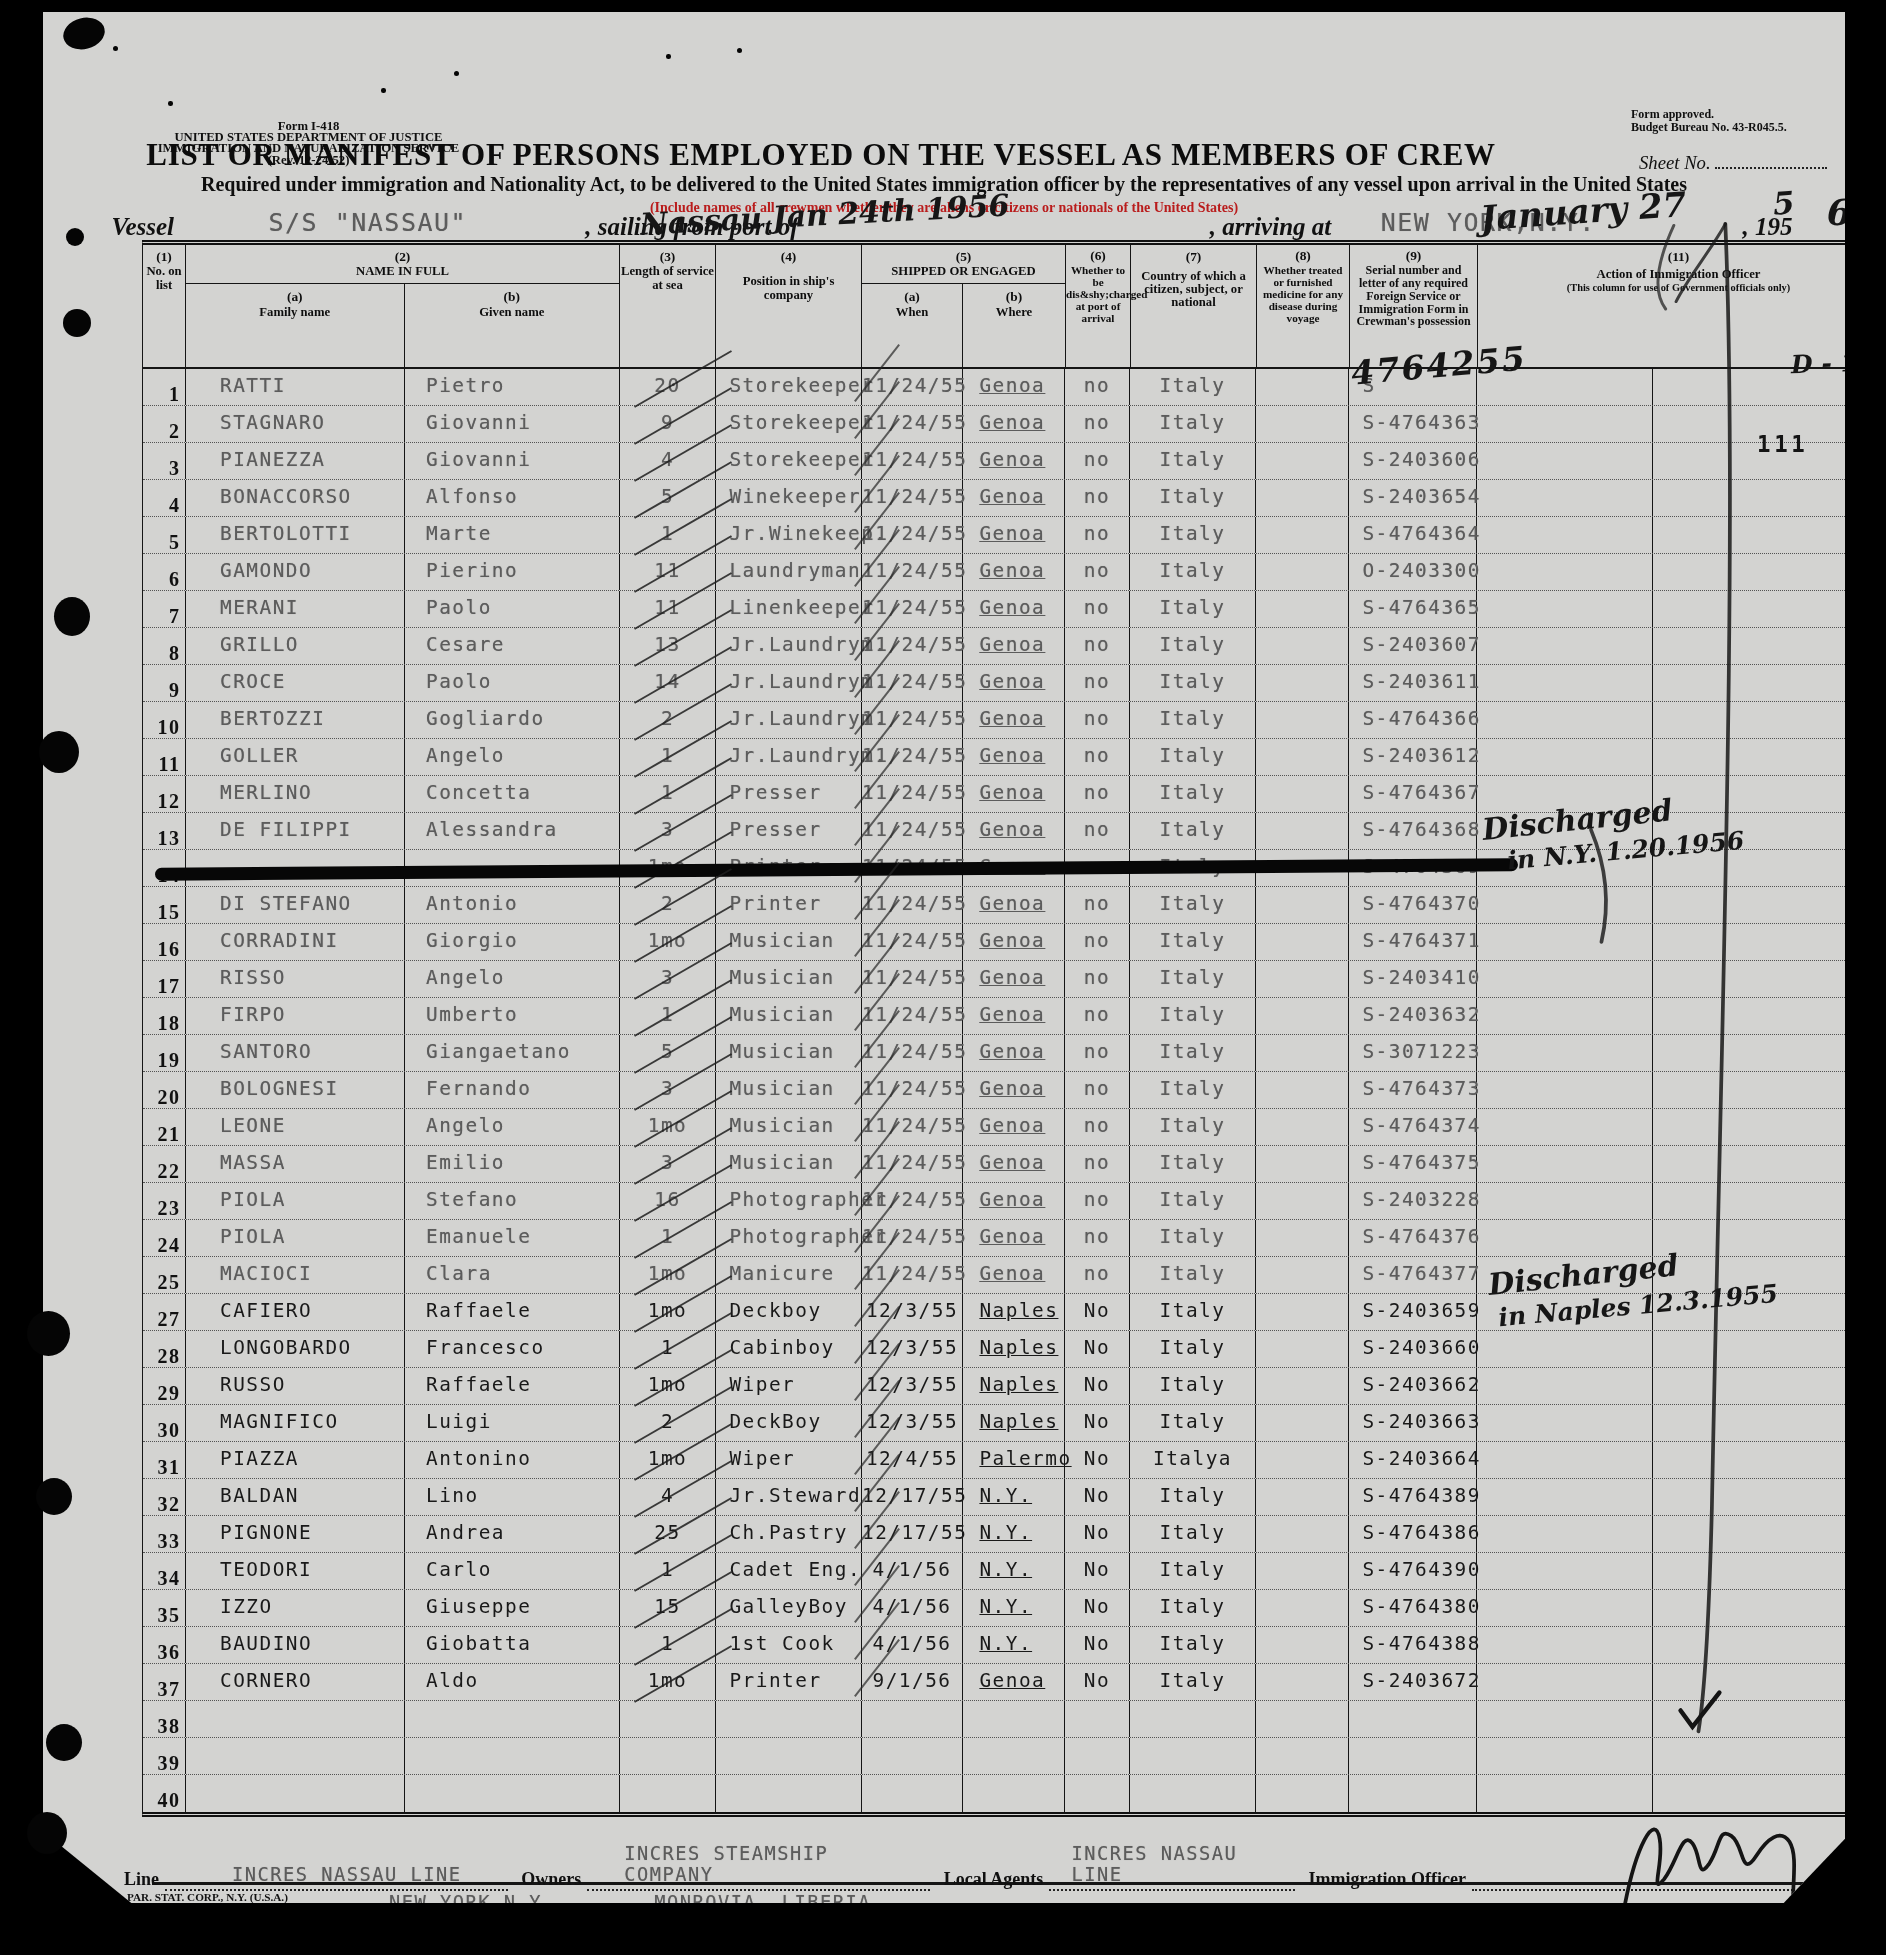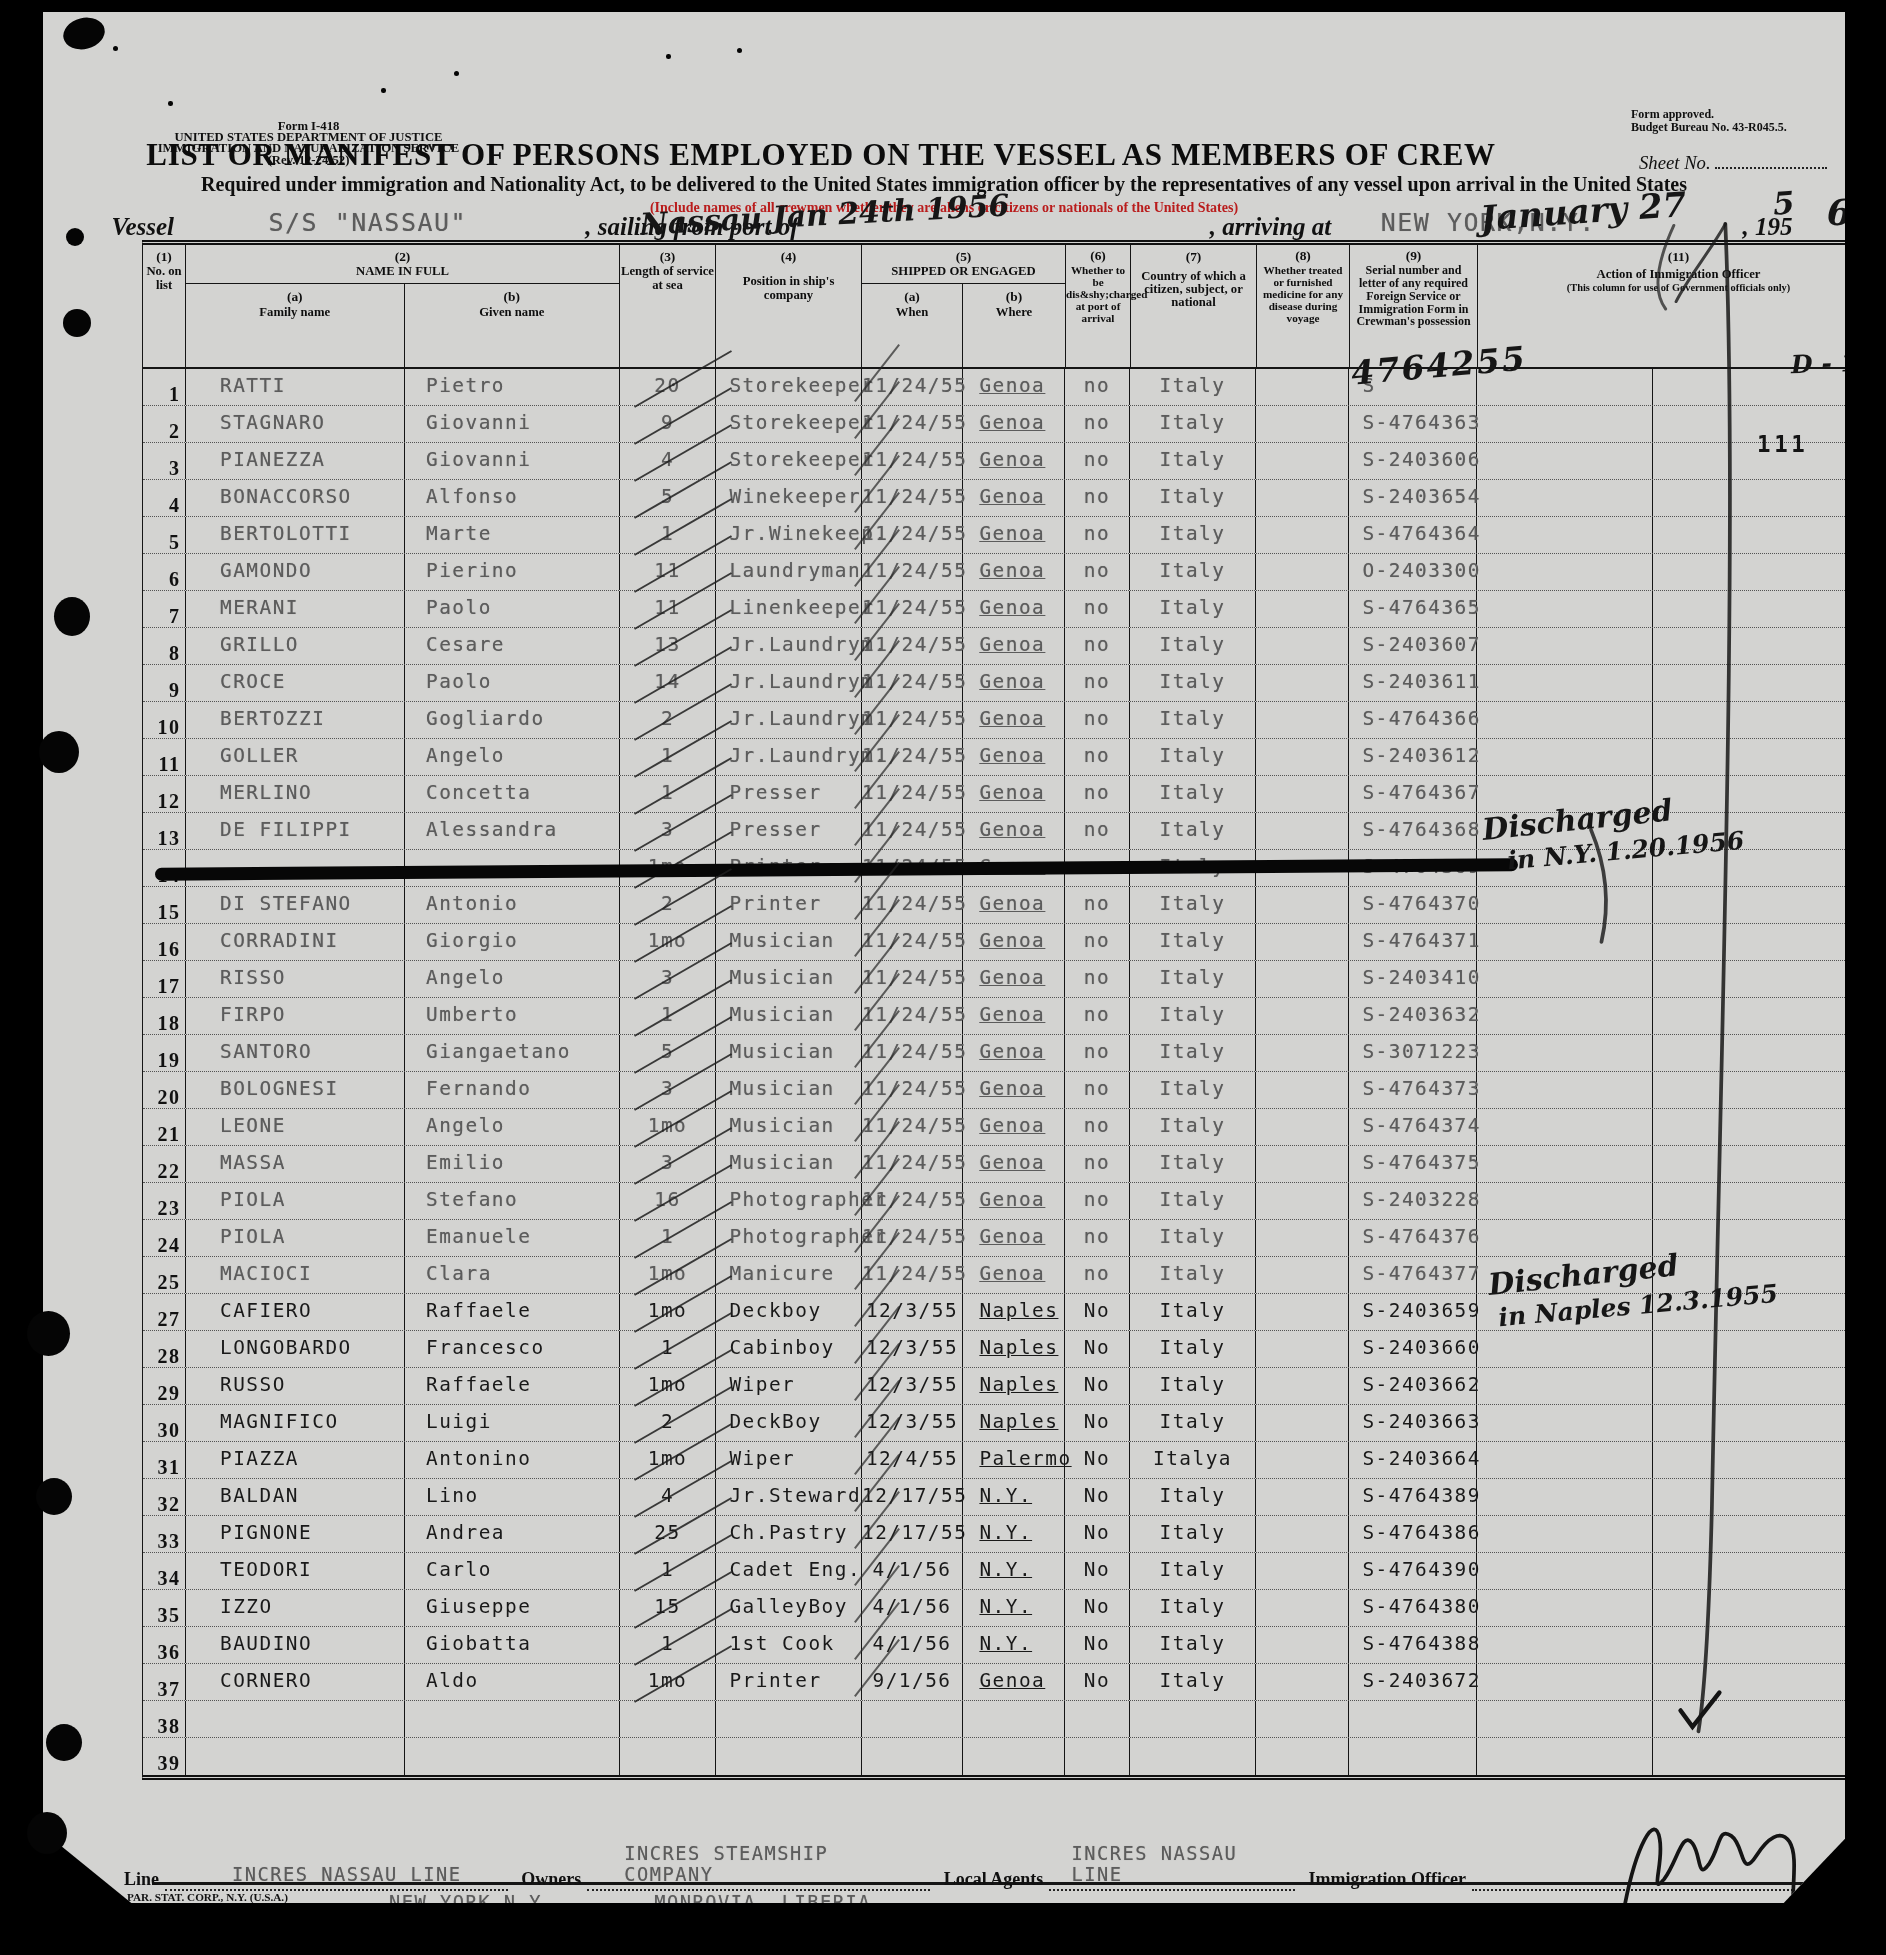--- a/index.html
+++ b/index.html
@@ -847,20 +847,35 @@
             <div class="c c-position faded"></div>
             <div class="c c-when faded"></div>
             <div class="c c-where faded"></div>
             <div class="c c-disch faded"></div>
             <div class="c c-country faded"></div>
             <div class="c c-med faded"></div>
             <div class="c c-serial faded"></div>
             <div class="c c-remarks faded"></div>
             <div class="c c-action faded"></div>
           </div>
+          <div class="trow">
+            <div class="c c-no">40</div>
+            <div class="c c-family faded"></div>
+            <div class="c c-given faded"></div>
+            <div class="c c-length faded"></div>
+            <div class="c c-position faded"></div>
+            <div class="c c-when faded"></div>
+            <div class="c c-where faded"></div>
+            <div class="c c-disch faded"></div>
+            <div class="c c-country faded"></div>
+            <div class="c c-med faded"></div>
+            <div class="c c-serial faded"></div>
+            <div class="c c-remarks faded"></div>
+            <div class="c c-action faded"></div>
+          </div>
         </div>
     </div>
 
     <div class="hand" style="left:1308px;top:334px;font-size:33px;transform:rotate(-5deg);letter-spacing:2.2px;">4764255</div>
     <div class="hand" style="left:1748px;top:337px;font-size:25px;transform:rotate(-2deg);">D - 1</div>
     <div style="position:absolute;left:1714px;top:419px;font-family:'DejaVu Sans Mono',monospace;font-size:22.4px;letter-spacing:3.7px;font-weight:bold;color:#141414;">111</div>
 
     <div class="hand" style="left:1439px;top:790px;font-size:30px;transform:rotate(-6deg);">Discharged</div>
     <div class="hand" style="left:1464px;top:824px;font-size:25px;transform:rotate(-5deg);">in N.Y. 1.20.1956</div>
 

